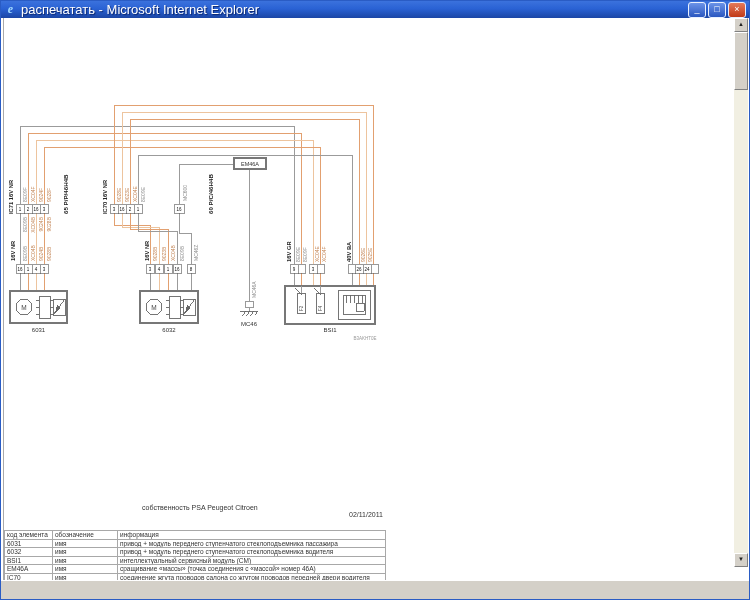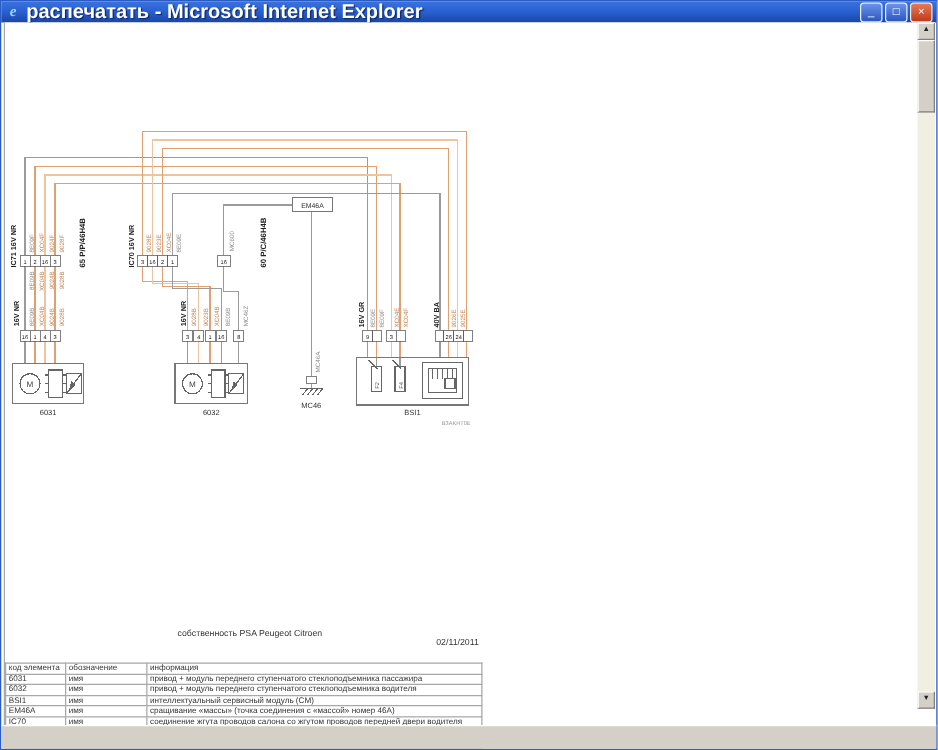--- a/index.html
+++ b/index.html
@@ -4,21 +4,21 @@
 <style>
   html,body{margin:0;padding:0;width:750px;height:600px;overflow:hidden;
     font-family:"Liberation Sans",sans-serif;background:#d4d0c8;}
   .window{position:absolute;inset:0;background:#fff;border:1px solid #2a5cc4;box-sizing:border-box;}
   
   .titlebar{position:absolute;top:0;left:0;right:0;height:17px;
     background:linear-gradient(180deg,#3b72dd 0%,#2a62d4 45%,#1b46a5 100%);
     display:flex;align-items:center;padding:0 3px;box-sizing:border-box;}
   .ie-icon{width:13px;height:13px;font:italic bold 12px "Liberation Serif",serif;
     color:#9fd8ff;line-height:12px;text-align:center;}
-  .title-text{flex:1;margin-left:4px;color:#fff;font-size:16px;font-weight:bold;
+  .title-text{flex:1;margin-left:4px;color:#fff;font-size:13px;font-weight:normal;
     text-shadow:1px 1px 1px #0a246a;white-space:nowrap;overflow:hidden;}
   .tb-btn{width:16px;height:14px;margin-left:2px;border:1px solid #e8f0ff;border-radius:3px;
     color:#fff;font-size:9px;line-height:12px;text-align:center;cursor:pointer;
     background:linear-gradient(180deg,#6b93e8,#2a57c0);}
   .tb-btn.close{background:linear-gradient(180deg,#e57a5a,#c03a18);}
   
   .content{position:absolute;left:2px;top:17px;right:16px;bottom:18px;background:#fff;
     border-left:1px solid #aaa;}
   .diagram-svg{position:absolute;left:0;top:0;}
   .owner-note{position:absolute;left:138px;top:486px;font-size:7px;color:#333;white-space:nowrap;}

